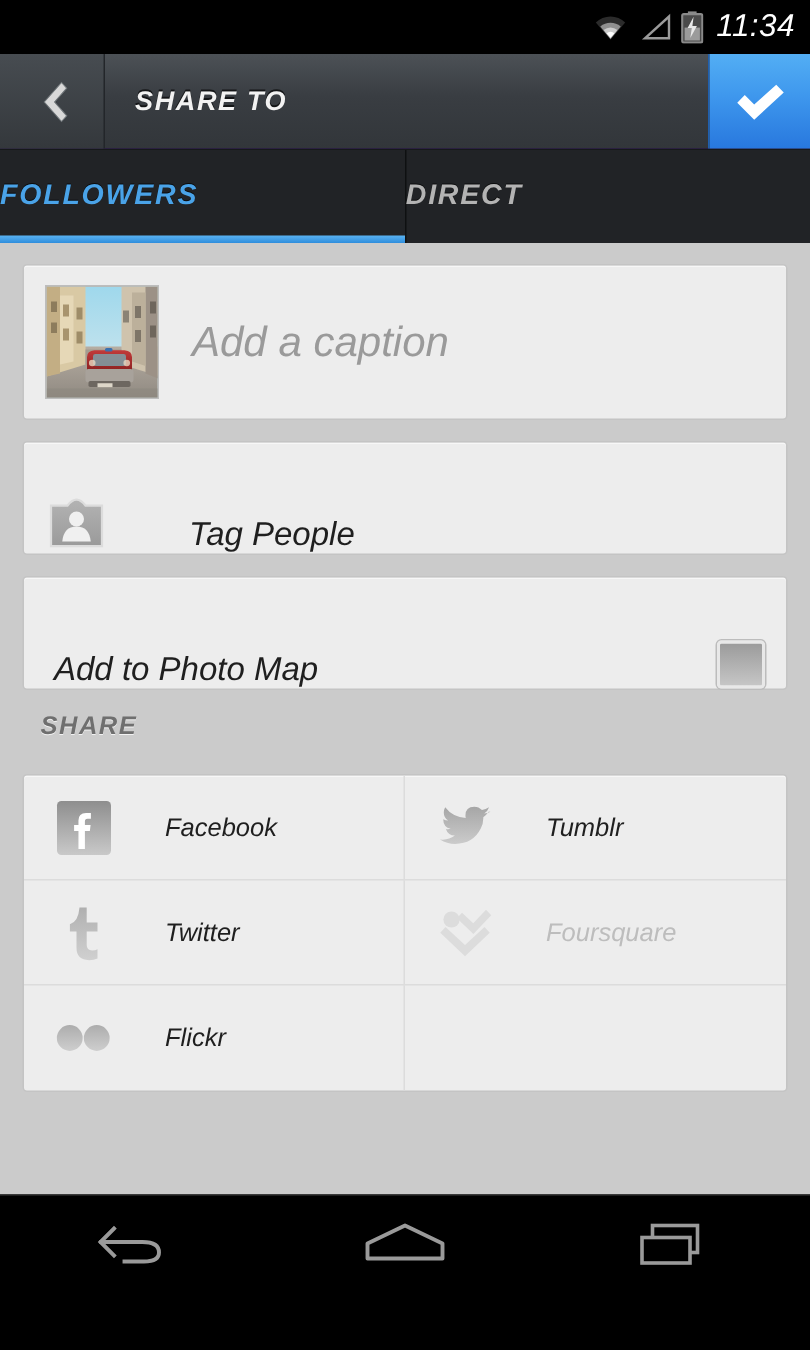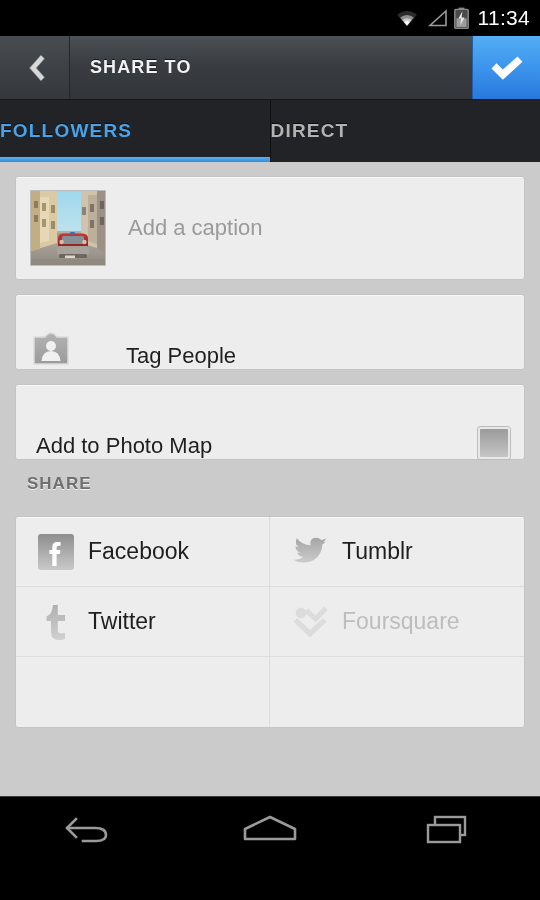--- a/index.html
+++ b/index.html
@@ -6,20 +6,21 @@
   html, body {
     width: 540px; height: 900px;
     background: #000;
     font-family: "Liberation Sans", sans-serif;
     overflow: hidden;
   }
   #screen {
     position: relative;
     width: 540px; height: 860px;
     background: #4c1d95;
+    font-style: italic;
   }
 
   
   .statusbar {
     position: absolute; top: 0; left: 0;
     width: 540px; height: 36px;
     background: #000000;
     display: flex; align-items: center; justify-content: flex-end;
     padding-right: 10px;
   }
@@ -102,21 +103,21 @@
     margin-bottom: 14px;
   }
   .thumb {
     width: 76px; height: 76px;
     border: 1px solid #bdbdbd;
     background: #b9b3a8;
     position: relative; overflow: hidden; flex: none;
   }
   .caption-text {
     margin-left: 22px;
-    color: #9a9a9a; font-size: 22px;
+    color: #9a9a9a; font-size: 28px;
   }
 
   
   .row-card {
     height: 76px;
     display: flex; align-items: flex-end;
     padding: 0 14px;
     margin-bottom: 14px;
     cursor: pointer;
     gap: 34px;
@@ -151,21 +152,21 @@
     display: flex; align-items: center;
     padding-left: 20px;
     cursor: pointer;
     border-right: 1px solid #dcdcdc;
     border-bottom: 1px solid #dcdcdc;
   }
   .share-cell:nth-child(2n) { border-right: none; }
   .share-cell:nth-child(5), .share-cell:nth-child(6) { border-bottom: none; }
   .share-cell.empty { cursor: default; }
   .share-icon { width: 40px; height: 40px; flex: none; display:flex; align-items:center; justify-content:center; }
-  .share-label { margin-left: 12px; font-size: 23px; color: #1f1f1f; }
+  .share-label { margin-left: 34px; font-size: 17px; color: #1f1f1f; }
   .share-cell.disabled .share-label { color: #bdbdbd; }
 
   
   .navbar {
     position: absolute; bottom: 0; left: 0;
     width: 540px; height: 64px;
     background: #000000;
     display: flex; align-items: center; justify-content: space-around;
     border-top: 1px solid #3a3a3a;
   }
@@ -359,20 +360,35 @@
         <span class="share-icon">
           <svg width="40" height="36" viewBox="0 0 40 36">
             <circle cx="11" cy="9" r="5.4" fill="#dcdcdc"></circle>
             <path d="M18 4.5 L25.5 11.5 L34 2.5 L37.5 6.2 L25.6 18.6 L14.6 8.2 Z" fill="#dcdcdc"></path>
             <path d="M7 14 L20 26 L33 14 L36.5 17.8 L20 33.5 L3.5 17.8 Z" fill="#dcdcdc"></path>
           </svg>
         </span>
         <span class="share-label">Foursquare</span>
       </div>
 
+      <div class="share-cell">
+        <span class="share-icon">
+          <svg width="40" height="22" viewBox="0 0 40 22">
+            <defs>
+              <linearGradient id="flg" x1="0" y1="0" x2="0" y2="1">
+                <stop offset="0%" stop-color="#adadad"></stop>
+                <stop offset="100%" stop-color="#cecece"></stop>
+              </linearGradient>
+            </defs>
+            <circle cx="10.5" cy="11" r="8.6" fill="url(#flg)"></circle>
+            <circle cx="28.5" cy="11" r="8.6" fill="url(#flg)"></circle>
+          </svg>
+        </span>
+        <span class="share-label">Flickr</span>
+      </div>
 
       <div class="share-cell empty">
         <span class="share-label"></span>
       </div>
 
     </div>
   </div>
 
   <div class="navbar">
     <div class="nav-btn">

